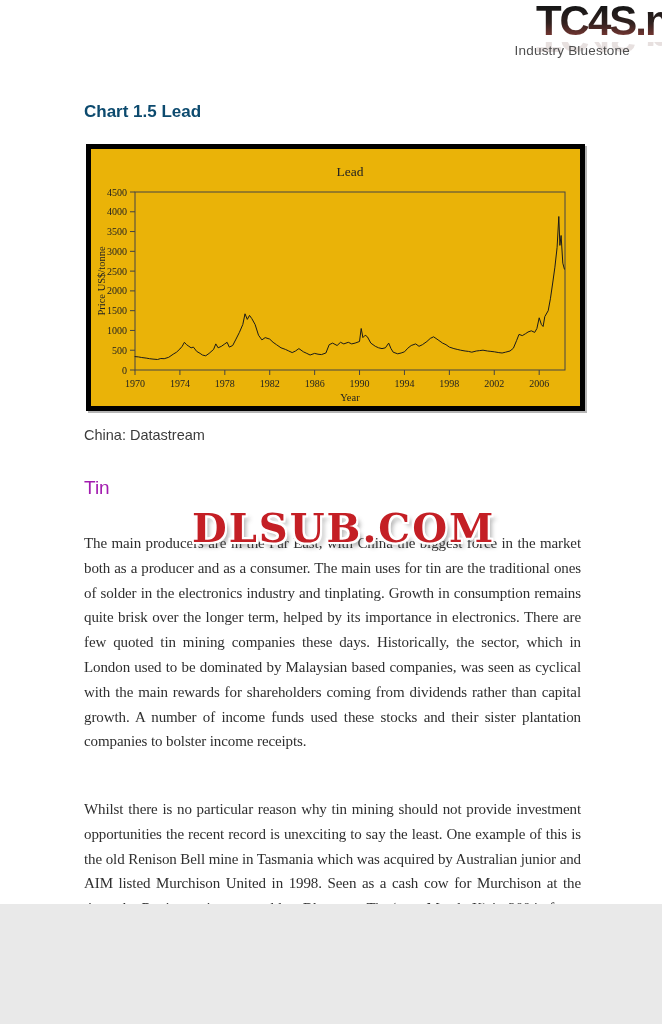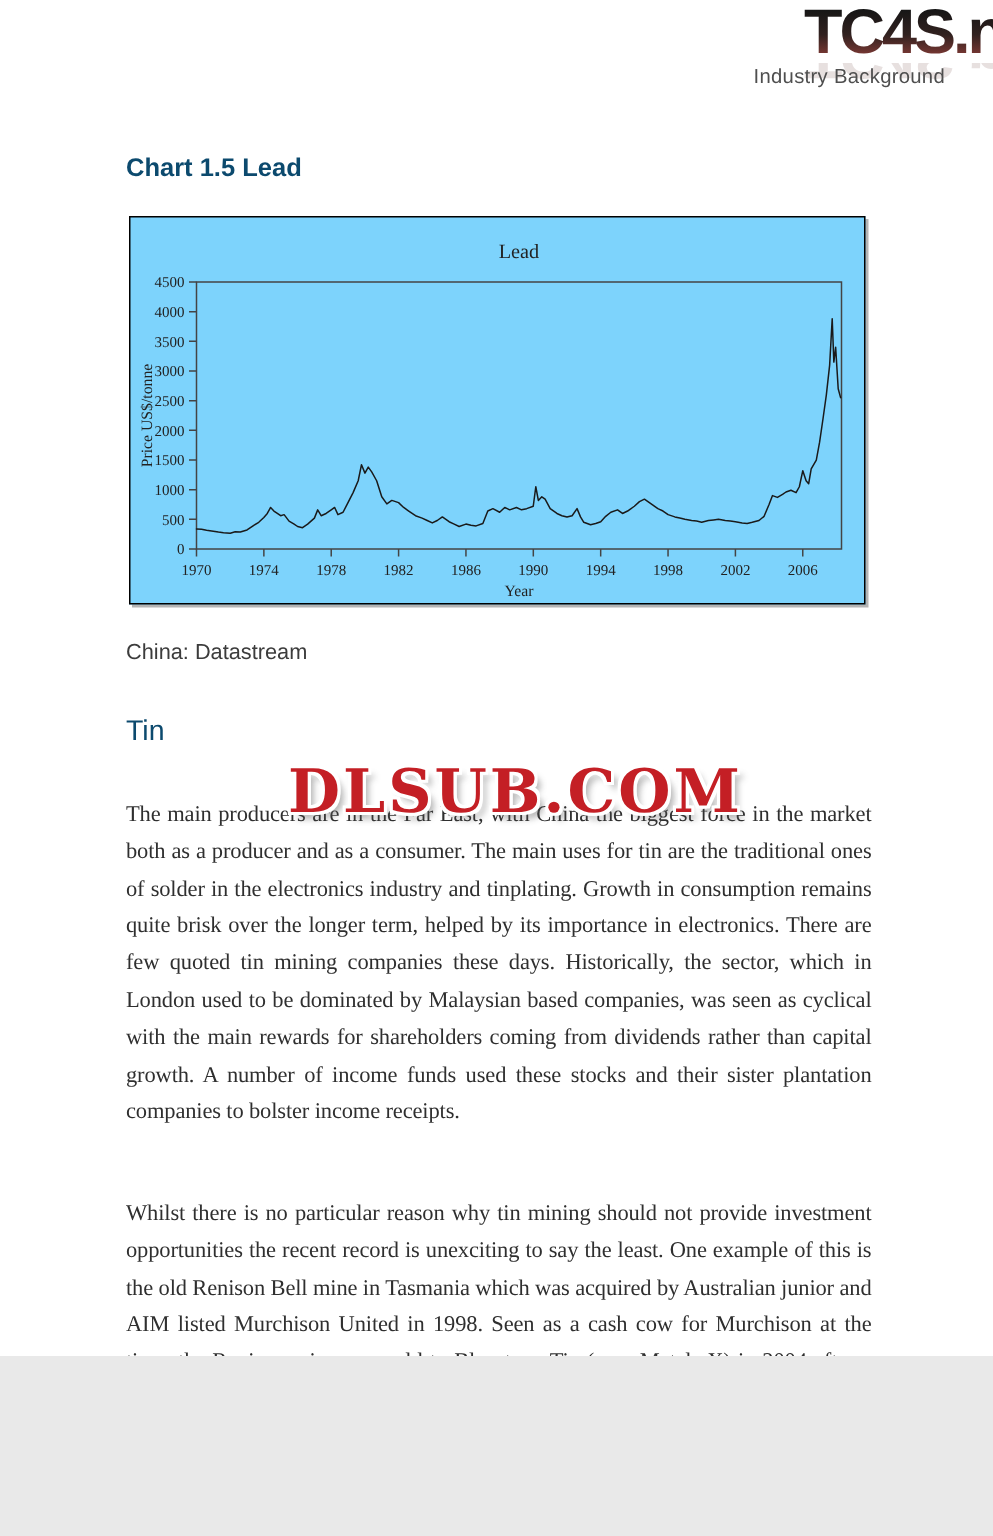--- a/index.html
+++ b/index.html
@@ -30,33 +30,33 @@
     letter-spacing:.2px;
   }
   
   .chart-heading{
     position:absolute;left:84px;top:102px;
     font-family:"Liberation Sans",sans-serif;font-weight:bold;
     font-size:17px;color:#0c4a6e;
   }
   .chart-box{
     position:absolute;left:86px;top:144px;width:489px;height:257px;
-    border:1px solid #000000;background:#7dd3fc;
+    border:5px solid #000000;background:#eab308;
     box-shadow:2px 2px 0 #b5b5b5;
   }
   #chart-svg{display:block;width:489px;height:257px;}
   #chart-svg text{font-family:"Liberation Serif",serif;fill:#222;}
   .source-line{
     position:absolute;left:84px;top:427px;
     font-family:"Liberation Sans",sans-serif;font-size:14.5px;color:#3c3c3c;
   }
   
   .section-title{
     position:absolute;left:84px;top:477px;
-    font-family:"Liberation Sans",sans-serif;font-size:19px;color:#0c4a6e;
+    font-family:"Liberation Sans",sans-serif;font-size:19px;color:#a21caf;
   }
   .para{
     position:absolute;left:84px;width:497px;
     font-family:"Liberation Serif",serif;font-size:15px;line-height:24.8px;
     text-align:justify;color:#2f2f2f;letter-spacing:-.1px;
   }
   .para-1{top:516px;}
   .para-2{top:773px;margin-top:24px;}
   
   .watermark-dlsub{
@@ -85,21 +85,21 @@
 </style>
 </head>
 <body>
 
 <div class="page">
 
   <div class="logo-tc4s">
     <span class="logo-text">TC4S.net</span>
     <span class="logo-reflection" aria-hidden="true">TC4S.net</span>
   </div>
-  <div class="header-subtitle">Industry Background</div>
+  <div class="header-subtitle">Industry Bluestone</div>
 
   <div class="chart-heading">Chart 1.5 Lead</div>
   <div class="chart-box">
     <svg id="chart-svg" viewBox="0 0 489 257">
         <text x="259" y="27" text-anchor="middle" font-size="13.5">Lead</text>
         <rect x="44" y="43" width="430" height="178" fill="none" stroke="#444" stroke-width="1"></rect>
         <line x1="39" y1="221" x2="44" y2="221" stroke="#444" stroke-width="1"></line>
         <text x="36" y="224.5" text-anchor="end" font-size="10">0</text>
         <line x1="39" y1="201.22222222222223" x2="44" y2="201.22222222222223" stroke="#444" stroke-width="1"></line>
         <text x="36" y="204.72222222222223" text-anchor="end" font-size="10">500</text>

